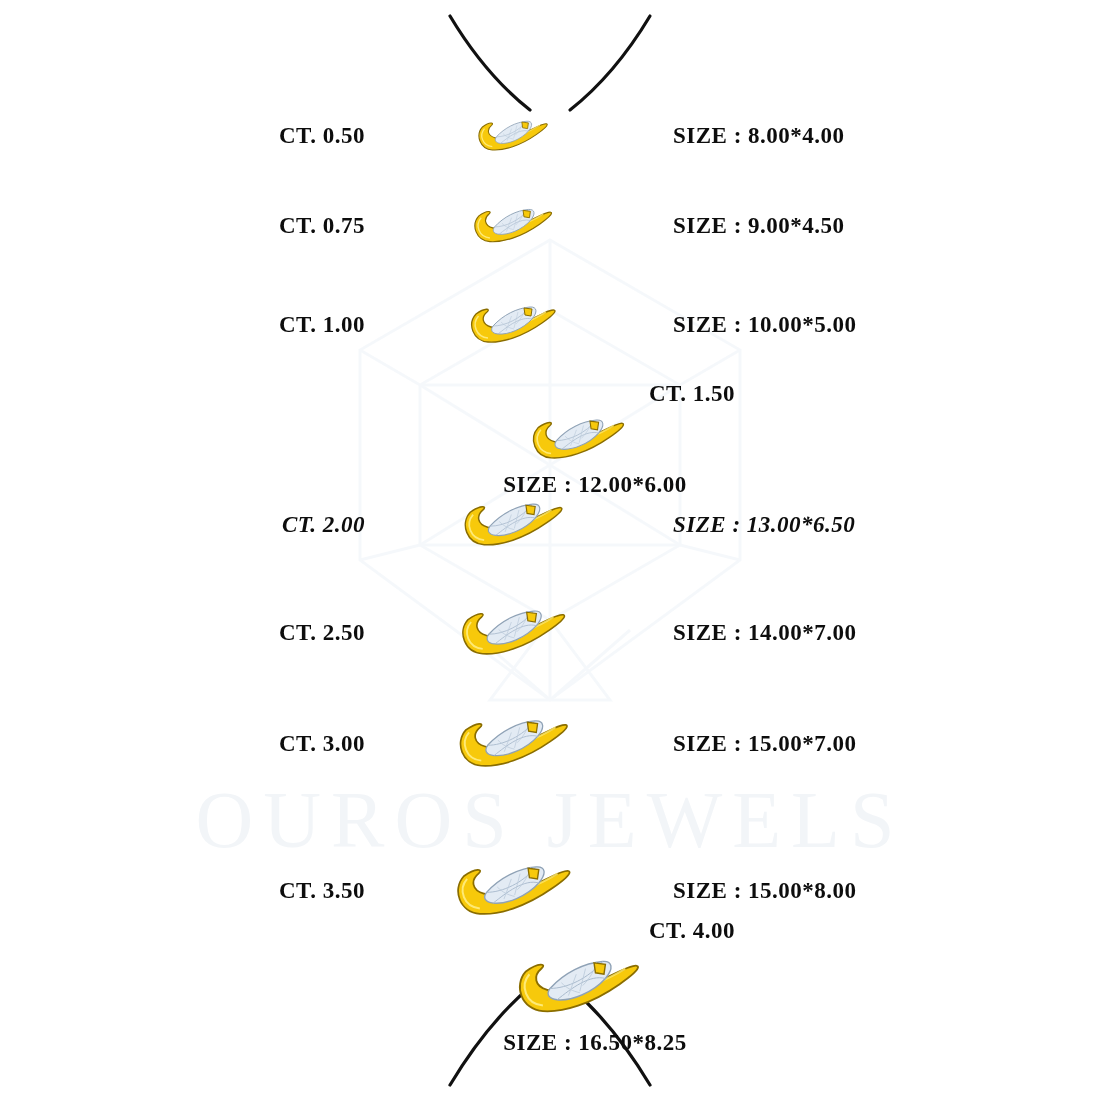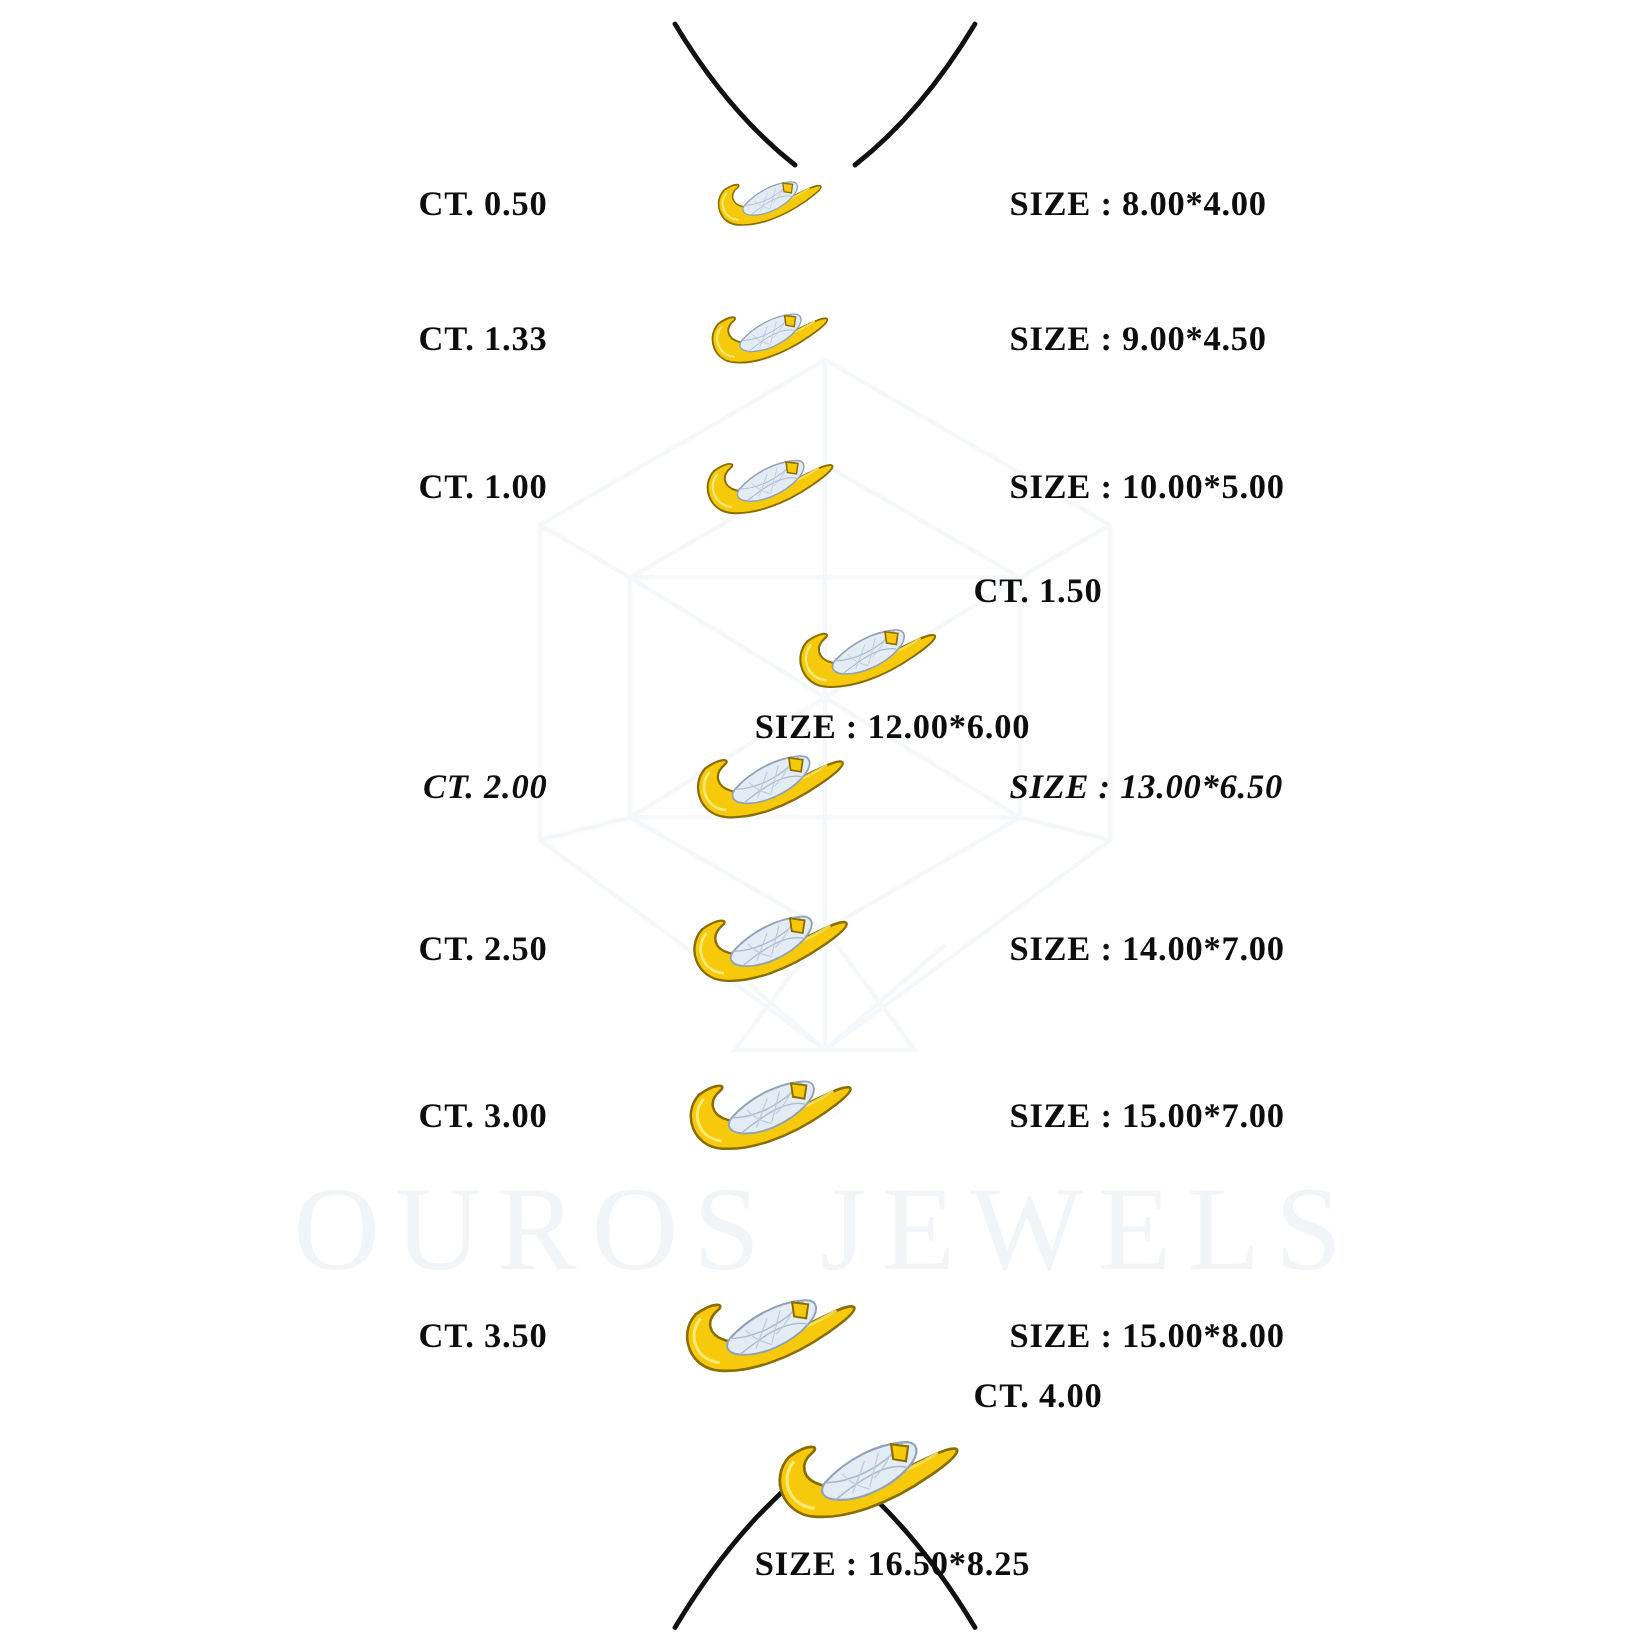--- a/index.html
+++ b/index.html
@@ -150,21 +150,21 @@
           <path d="M128 24 C 124 38, 118 48, 108 58" stroke="#bccbdb" stroke-width="1.2" fill="none"></path>
           <path d="M78 54 C 86 62, 94 66, 104 68" stroke="#bccbdb" stroke-width="1.2" fill="none"></path>
           <path d="M124 26 L 140 28 L 138 42 L 126 40 Z" fill="#f7c90b" stroke="#8a6d00" stroke-width="2"></path>
         </g>
       </svg>
     </div>
     <div class="size-label">SIZE : 8.00*4.00</div>
   </div>
 
   <div class="row" style="top:178px;">
-    <div class="ct-label">CT. 1.33</div>
+    <div class="ct-label">CT. 0.75</div>
     <div class="gem-cell">
       <svg width="92" height="56" viewBox="0 0 200 120" preserveAspectRatio="xMidYMid meet">
         <g>
           <path d="M28 38 C 10 58, 22 92, 52 94 C 80 96, 120 84, 160 56 C 176 45, 186 36, 186 32 C 186 28, 176 30, 160 38 C 120 58, 80 70, 58 64 C 40 59, 38 44, 50 34 C 58 27, 46 25, 28 38 Z" fill="#f7c90b" stroke="#8a6d00" stroke-width="2.6" stroke-linejoin="round"></path>
           <path d="M33 42 C 19 58, 28 84, 52 86" fill="none" stroke="#fff08a" stroke-width="3" opacity=".85"></path>
           <path d="M70 58 C 96 68, 132 56, 168 34" fill="none" stroke="#ffe86b" stroke-width="3" opacity=".8"></path>
           <path d="M62 62 C 82 40, 110 26, 136 24 C 150 23, 152 34, 140 48 C 122 68, 92 80, 72 78 C 60 77, 56 70, 62 62 Z" fill="#e3ebf4" stroke="#8fa2b6" stroke-width="2"></path>
           <path d="M62 62 C 86 62, 116 48, 136 24" fill="none" stroke="#a9bacd" stroke-width="1.4"></path>
           <path d="M72 78 C 92 62, 118 42, 140 48" fill="none" stroke="#a9bacd" stroke-width="1.4"></path>
           <path d="M99 42 L 88 72 M 112 34 L 104 66" stroke="#bccbdb" stroke-width="1.2"></path>

